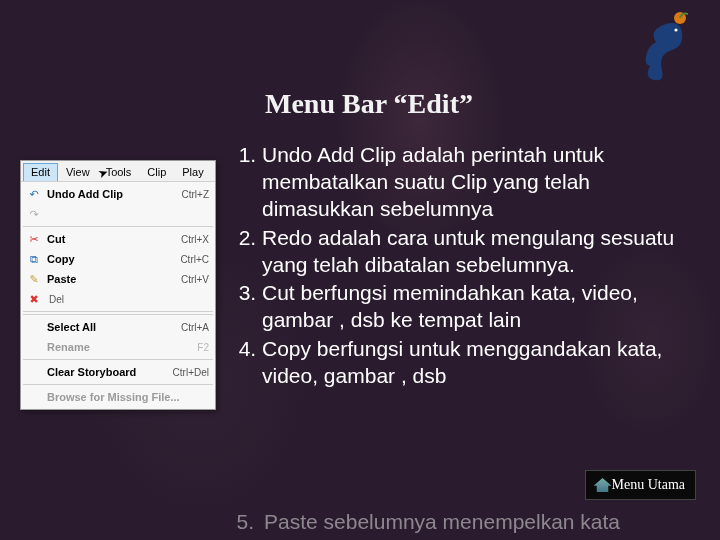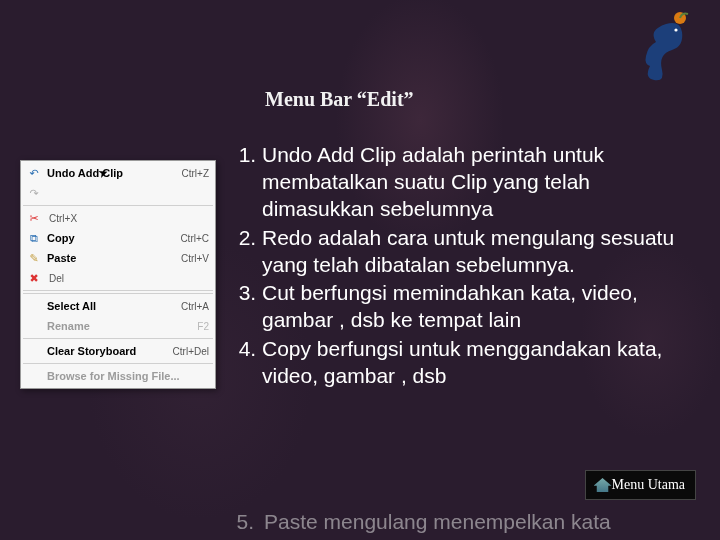--- a/index.html
+++ b/index.html
@@ -16,21 +16,21 @@
   }
   .logo {
     position: absolute;
     top: 10px; right: 24px;
     width: 60px; height: 72px;
   }
   .title {
     position: absolute;
     top: 88px; left: 265px;
     font-family: "Times New Roman", Georgia, serif;
-    font-size: 20px;
+    font-size: 28px;
     color: #f2f2f2;
   }
   .screenshot {
     position: absolute;
     top: 160px; left: 20px;
     width: 196px;
     background: #f7f7f7;
     color: #000;
     font-family: "Segoe UI", Tahoma, sans-serif;
     font-size: 11px;
@@ -130,33 +130,41 @@
     <circle cx="44" cy="8" r="6" fill="#d97a12"></circle>
     <path d="M44 8 q2 -6 8 -4" stroke="#5a803a" stroke-width="2" fill="none"></path>
     <path d="M30 14 q14 -4 16 8 q2 14 -10 18 q-14 4 -10 20 q3 12 -8 10 q-10 -2 -4 -14 q-6 -2 -4 -10 q2 -10 10 -14 q-8 -12 10 -18 z" fill="#1c3f7a"></path>
     <circle cx="40" cy="20" r="1.6" fill="#fff"></circle>
   </svg>
 </div>
 
 <h1 class="title">Menu Bar “Edit”</h1>
 
 <div class="screenshot">
+  <div class="menubar" id="menubar">
+      <span class="mb-item selected">Edit</span>
+      <span class="mb-item">View</span>
+      <span class="mb-item">Tools</span>
+      <span class="mb-item">Clip</span>
+      <span class="mb-item">Play</span>
+    </div>
   <div class="dropdown" id="dropdown">
       <div class="dd-row">
         <span class="ic" style="color: rgb(43, 111, 179);">↶</span>
         <span class="lbl">Undo Add Clip</span>
         <span class="sc">Ctrl+Z</span>
       </div>
       <div class="dd-row disabled">
         <span class="ic" style="color: rgb(176, 176, 176);">↷</span>
         <span class="sc"></span>
       </div>
       <div class="dd-sep"></div>
       <div class="dd-row">
         <span class="ic" style="color: rgb(221, 51, 51);">✂</span>
+        <span class="lbl">Cut</span>
         <span class="sc">Ctrl+X</span>
       </div>
       <div class="dd-row">
         <span class="ic" style="color: rgb(43, 111, 179);">⧉</span>
         <span class="lbl">Copy</span>
         <span class="sc">Ctrl+C</span>
       </div>
       <div class="dd-row">
         <span class="ic" style="color: rgb(198, 162, 74);">✎</span>
         <span class="lbl">Paste</span>
@@ -197,19 +205,19 @@
 <div class="content">
   <ol id="ol">
       <li>Undo Add Clip adalah perintah untuk membatalkan suatu Clip yang telah dimasukkan sebelumnya</li>
       <li>Redo adalah cara untuk mengulang sesuatu yang telah dibatalan sebelumnya.</li>
       <li>Cut berfungsi memindahkan kata, video, gambar , dsb ke tempat lain</li>
       <li>Copy berfungsi untuk menggandakan kata, video, gambar , dsb</li>
     </ol>
 </div>
 
 <div class="cut-row">
-  <span class="num">5.</span><span>Paste mengulang menempelkan kata</span>
+  <span class="num">5.</span><span>Paste sebelumnya menempelkan kata</span>
 </div>
 
 <button class="home-btn">
   <span class="hic"></span>
   <span>Menu Utama</span>
 </button>
 
 </body></html>

